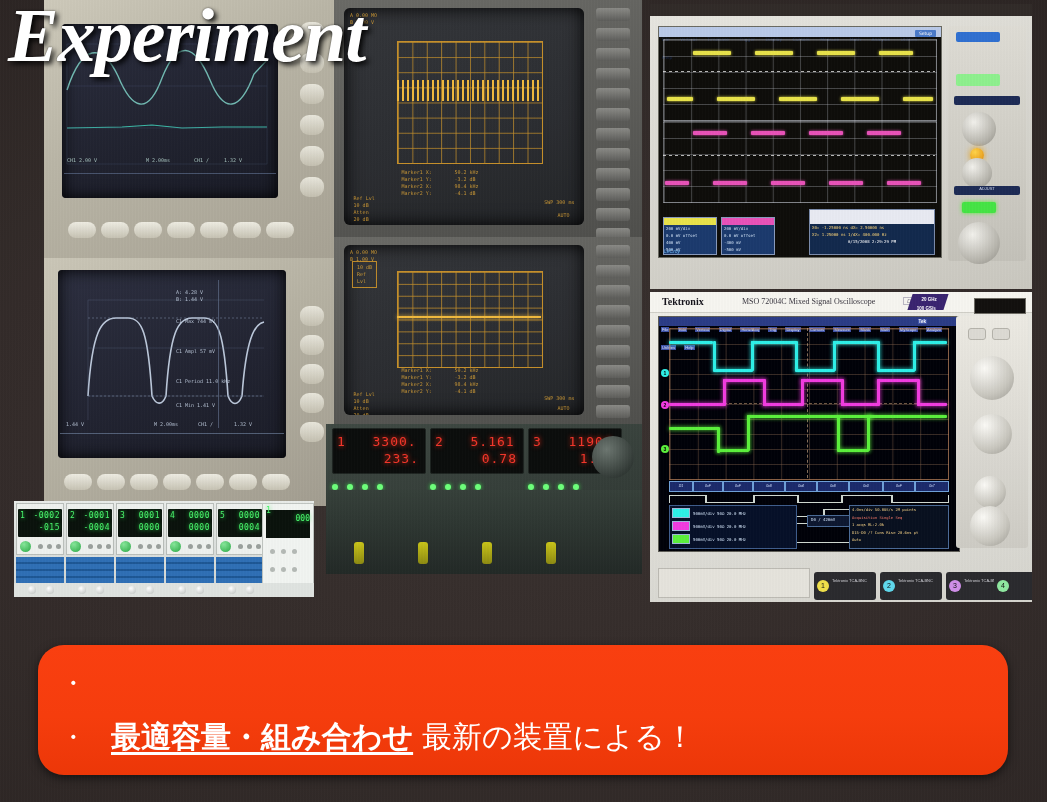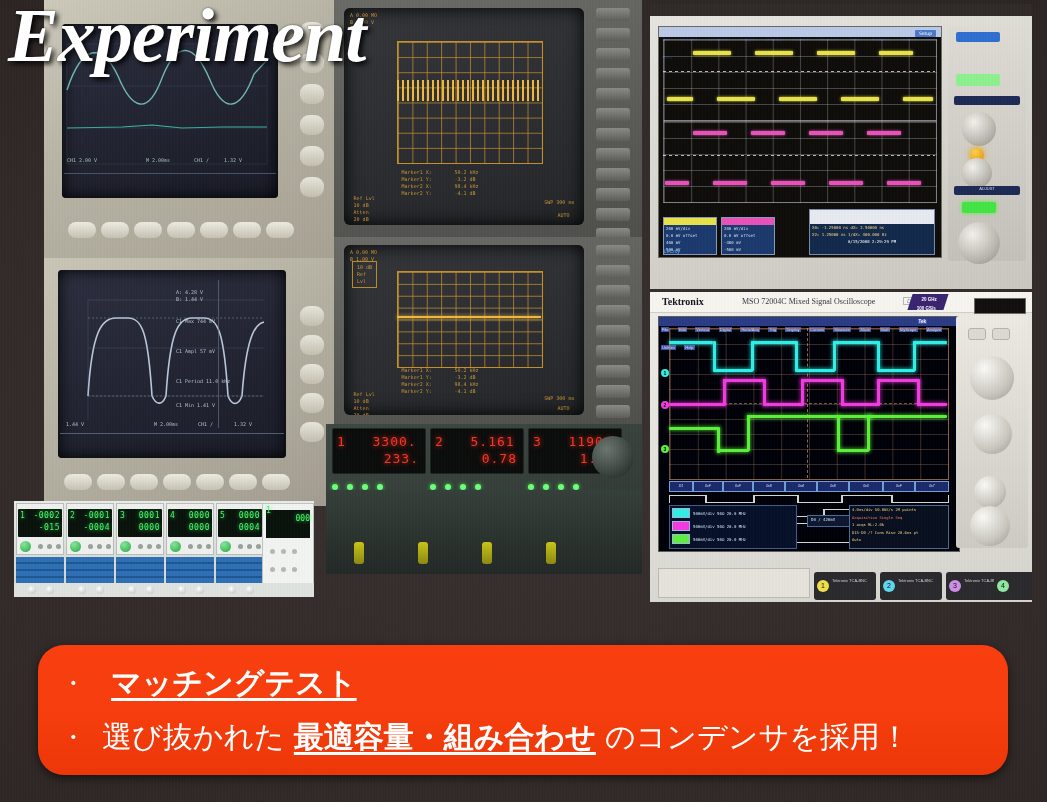--- a/index.html
+++ b/index.html
@@ -833,27 +833,25 @@
 
   </div>
 
   <div class="title">Experiment</div>
 
   <div class="callout">
 
     <div class="bullet-line">
       <span class="bullet-dot">・</span>
       <span class="sp"></span>
-      <span class="u">マッチングテスト</span>
     </div>
 
     <div class="bullet-line">
       <span class="bullet-dot">・</span>
-      <span>選び抜かれた</span>
       <span class="sp"></span>
       <span class="u">最適容量・組み合わせ</span>
       <span class="sp"></span>
-      <span>のコンデンサを採用！</span>
+      <span>最新の装置による！</span>
     </div>
 
   </div>
 
 </div>
 
 </body></html>

